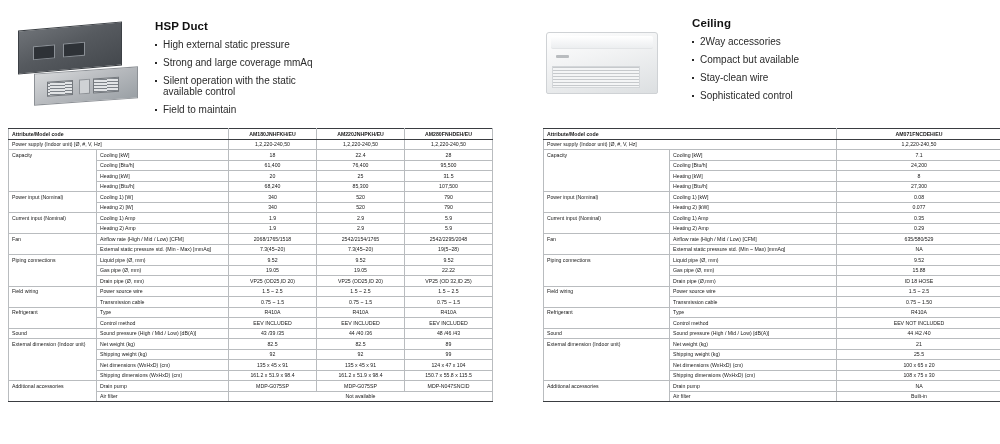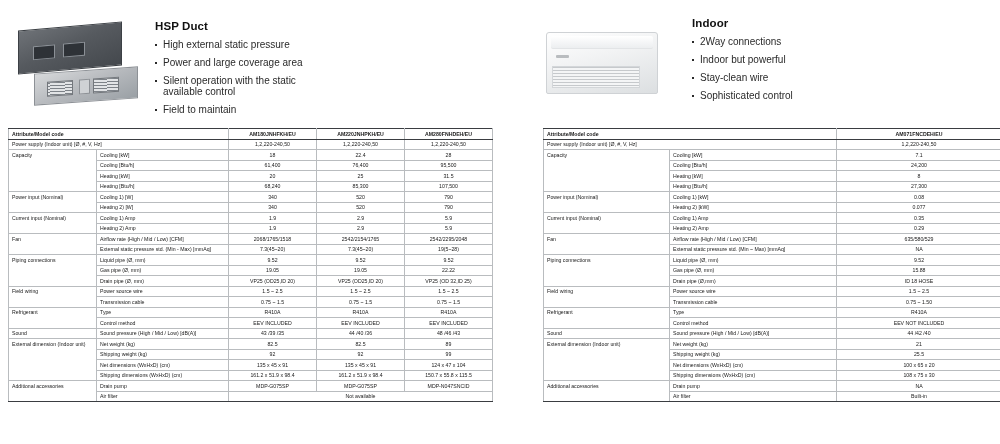--- a/index.html
+++ b/index.html
@@ -152,21 +152,21 @@
           <div class="grille g1"></div>
           <div class="panelbox"></div>
           <div class="grille g2"></div>
         </div>
       </div>
 
       <div class="hero-text text-left">
         <h2 class="hero-title">HSP Duct</h2>
         <ul class="bullets">
           <li>High external static pressure</li>
-          <li>Power and large coverage area</li>
+          <li>Strong and large coverage mmAq</li>
           <li>Silent operation with the static available control</li>
           <li>Field to maintain</li>
         </ul>
       </div>
     </div>
 
     <div class="spec spec-left">
       <table class="spec-table">
         <colgroup>
           <col style="width:88px">
@@ -366,24 +366,24 @@
     <div class="hero">
       <div class="hero-art art-right">
         <div class="ceil-body">
           <div class="ceil-top"></div>
           <div class="ceil-badge"></div>
           <div class="ceil-grille"></div>
         </div>
       </div>
 
       <div class="hero-text text-right">
-        <h2 class="hero-title">Indoor</h2>
+        <h2 class="hero-title">Ceiling</h2>
         <ul class="bullets">
-          <li>2Way connections</li>
-          <li>Indoor but powerful</li>
+          <li>2Way accessories</li>
+          <li>Compact but available</li>
           <li>Stay-clean wire</li>
           <li>Sophisticated control</li>
         </ul>
       </div>
     </div>
 
     <div class="spec spec-right">
       <table class="spec-table">
         <colgroup>
           <col style="width:126px">

